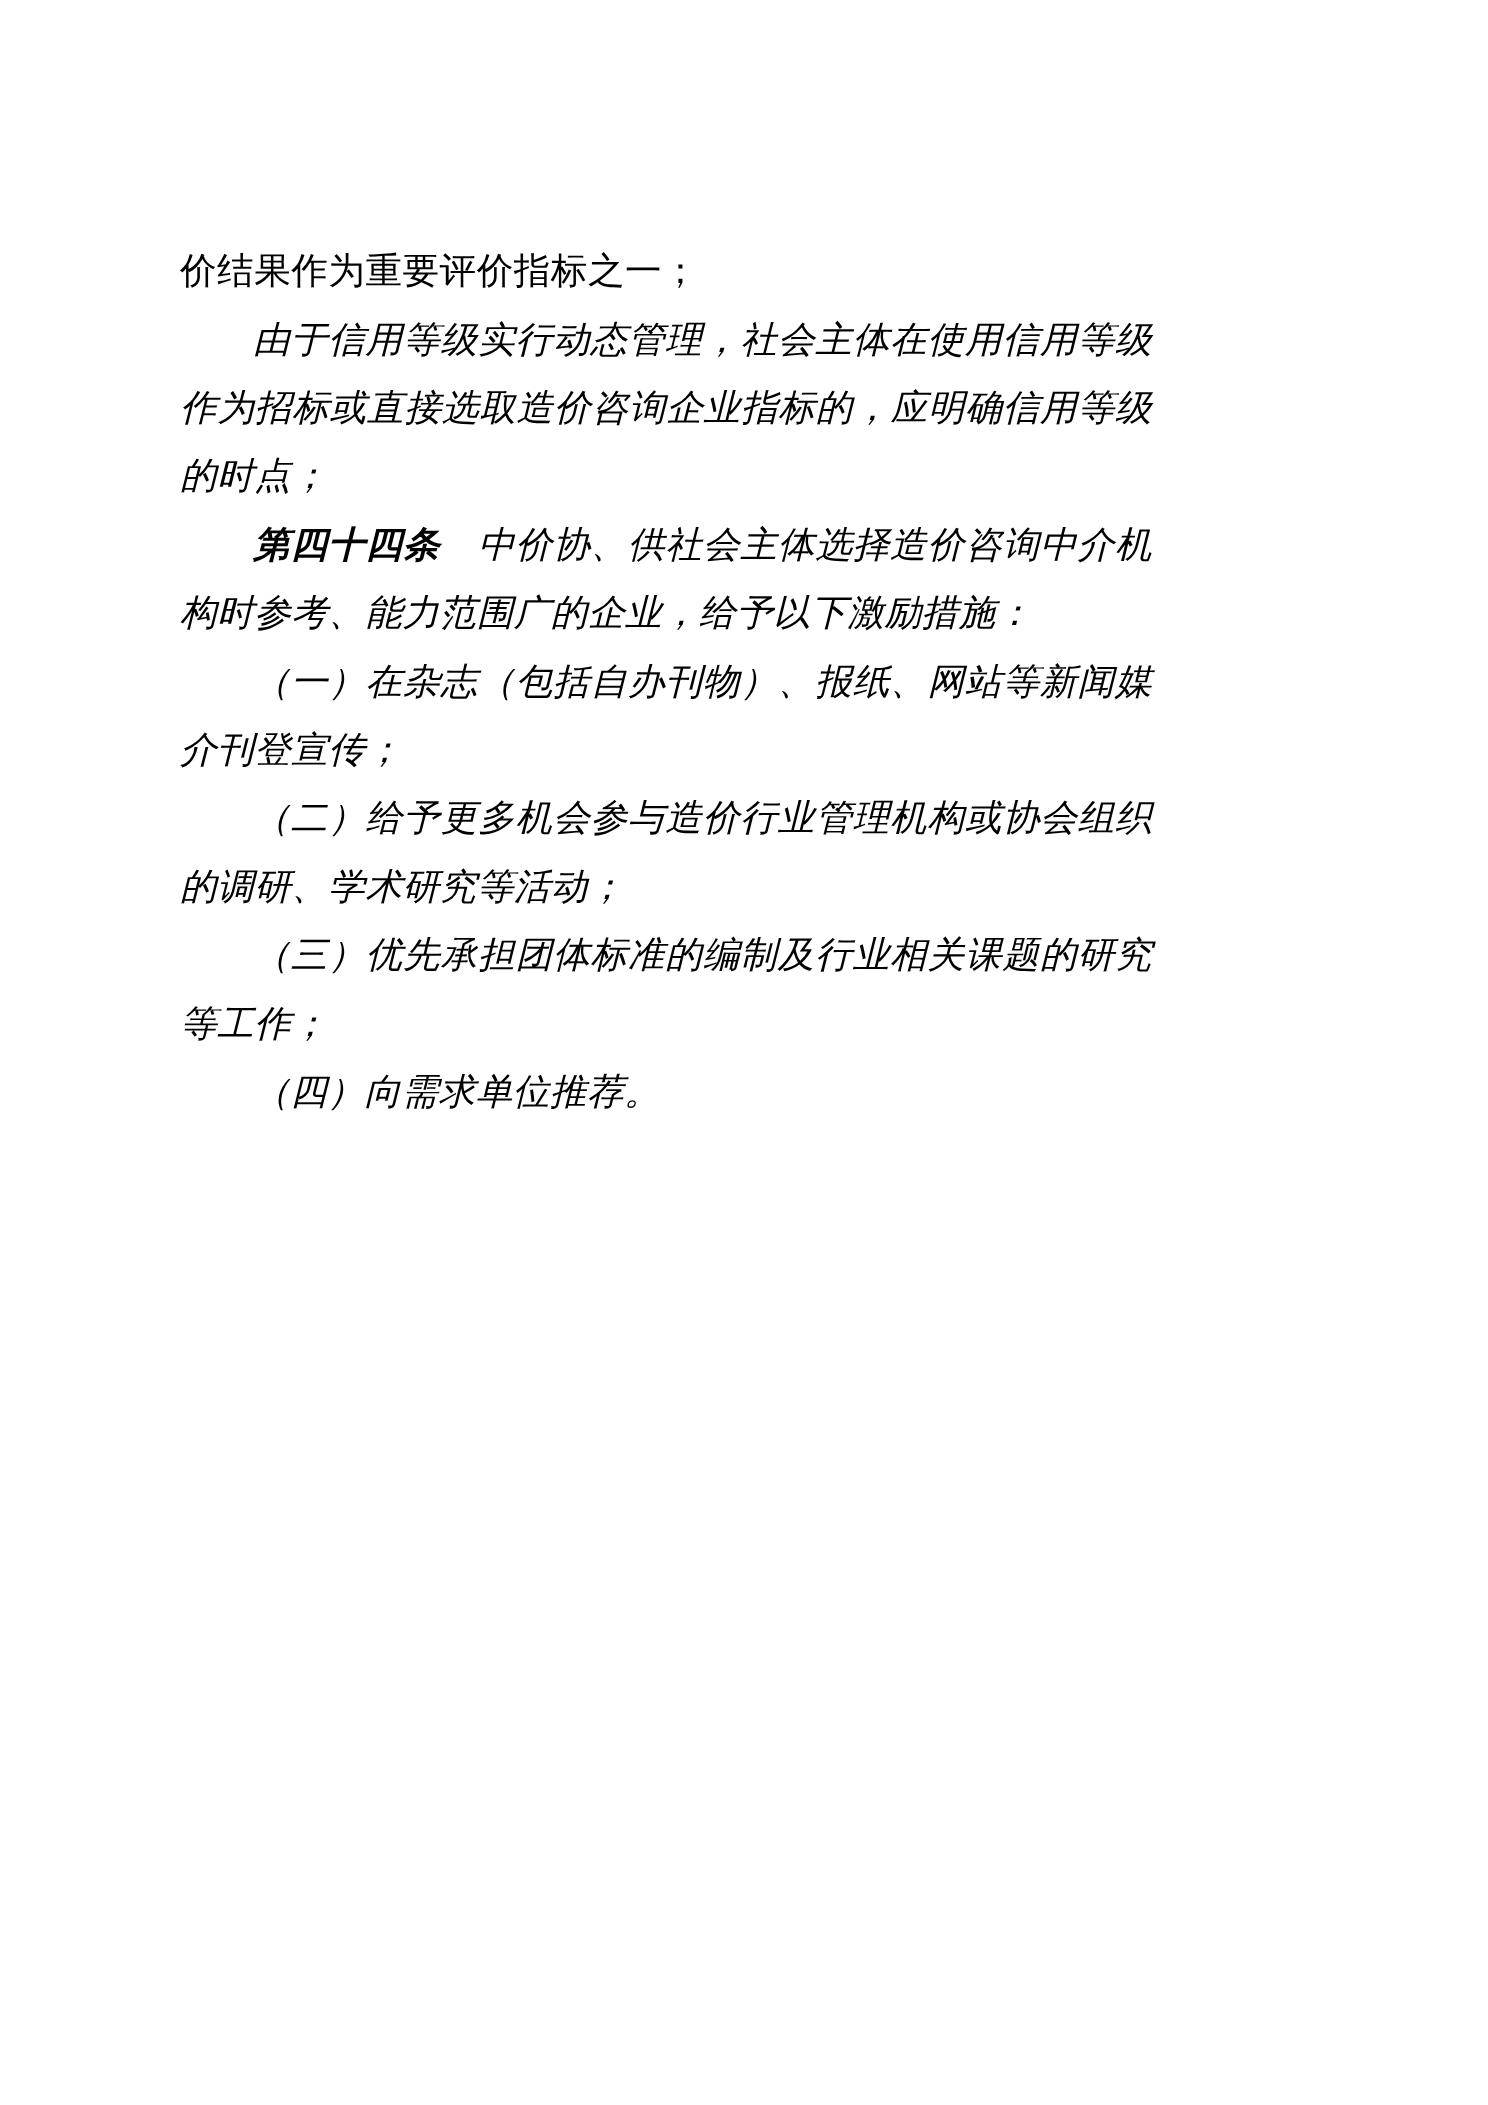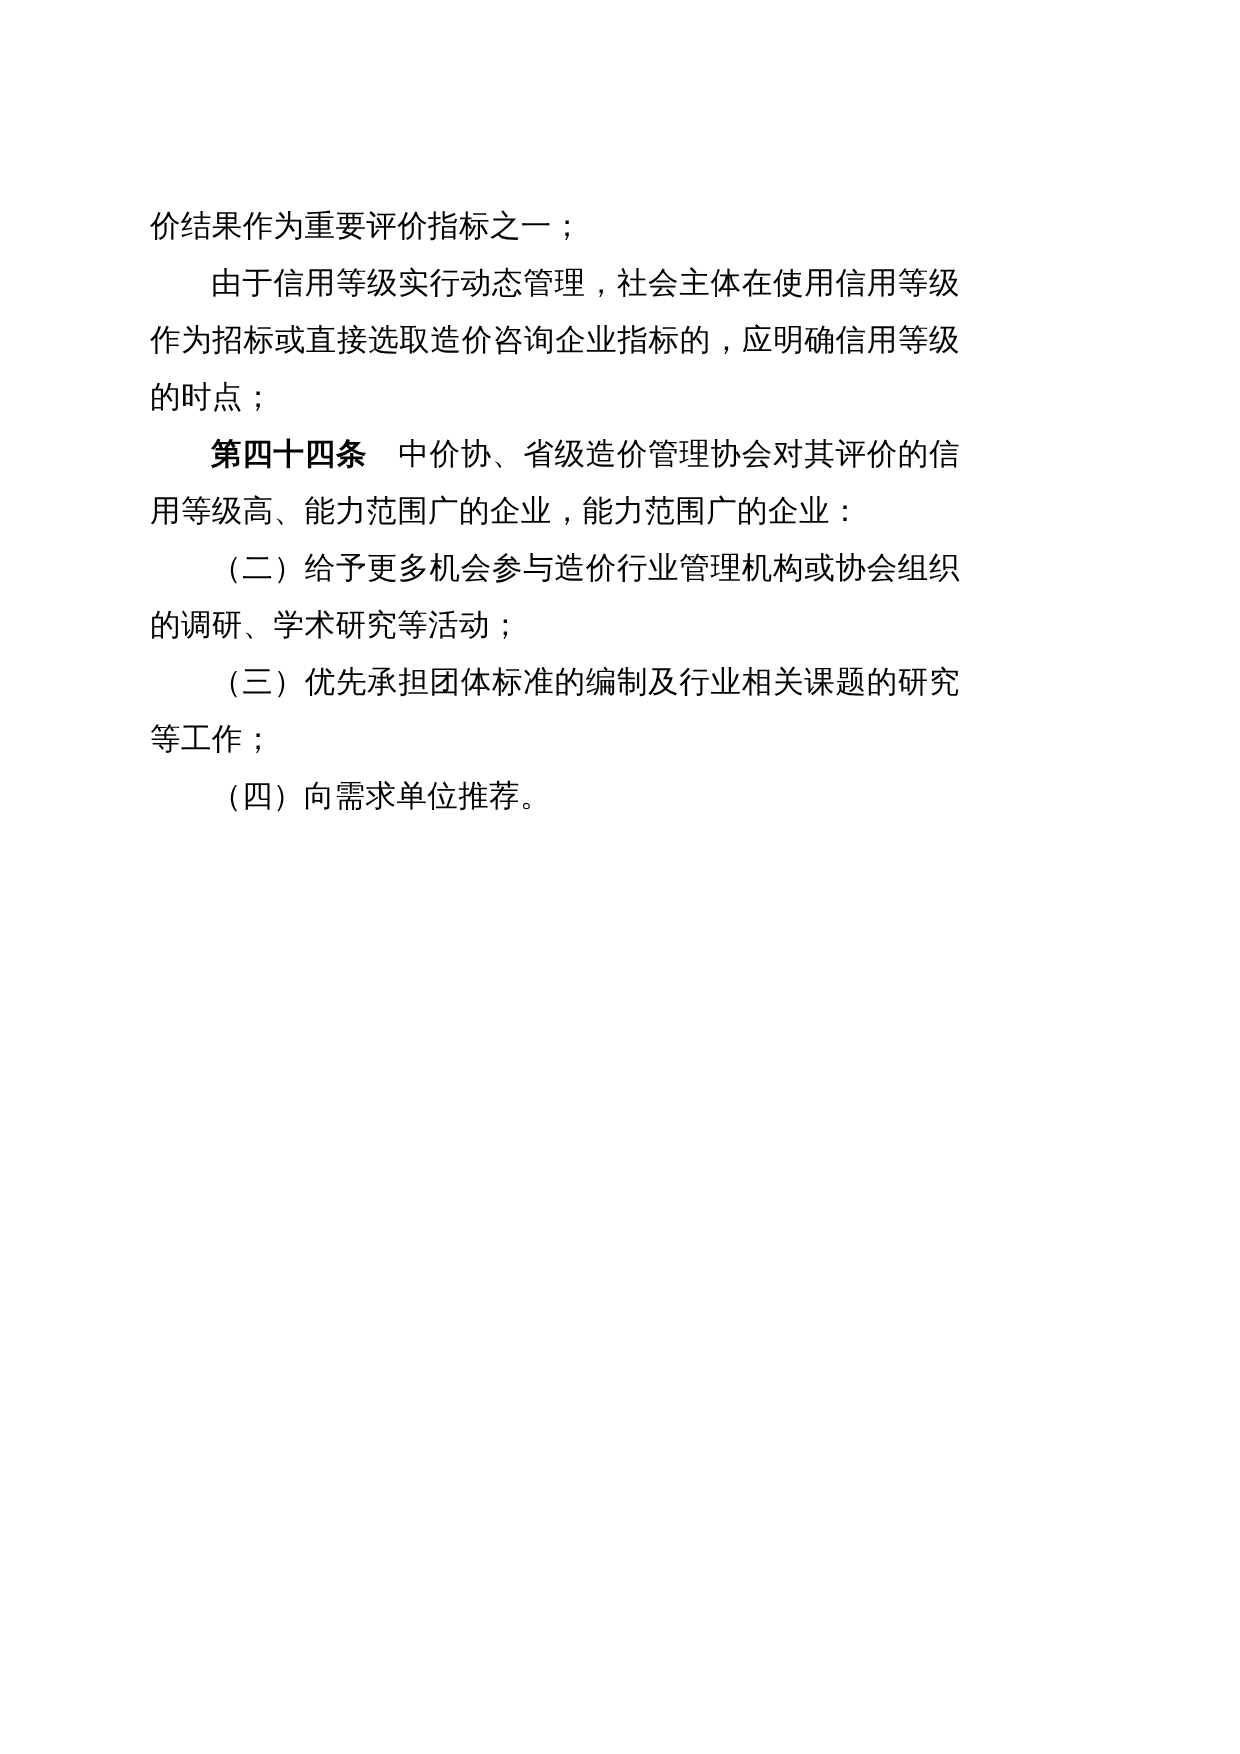--- a/index.html
+++ b/index.html
@@ -28,20 +28,21 @@
     font-size: 30.5px;
     line-height: 57px;
     letter-spacing: 0.4px;
     text-align: justify;
     text-justify: inter-ideograph;
     margin: 0;
     white-space: pre-wrap;
   }
   .indent {
     text-indent: 2em;
+    font-style: italic;
   }
   .bold-lead {
     font-weight: bold;
   }
   .chapter-heading {
     font-size: 30.5px;
     line-height: 57px;
     font-weight: bold;
     text-align: center;
     letter-spacing: 2px;
@@ -73,22 +74,23 @@
 
 <div class="page">
 
   <div class="content">
 
     <p class="para">价结果作为重要评价指标之一；</p>
 
     <p class="para indent">由于信用等级实行动态管理，社会主体在使用信用等级作为招标或直接选取造价咨询企业指标的，应明确信用等级的时点；</p>
 
 
-    <p class="para indent"><span class="bold-lead">第四十四条</span><span>　中价协、省级造价管理协会对其评价的信用等级高、能力范围广的企业，能力范围广的企业：</span></p>
+    <p class="para indent"><span class="bold-lead">第四十四条</span><span>　中价协、供社会主体选择造价咨询中介机构时参考、能力范围广的企业，给予以下激励措施：</span></p>
 
+    <p class="para indent">（一）在杂志（包括自办刊物）、报纸、网站等新闻媒介刊登宣传；</p>
 
     <p class="para indent">（二）给予更多机会参与造价行业管理机构或协会组织的调研、学术研究等活动；</p>
 
     <p class="para indent">（三）优先承担团体标准的编制及行业相关课题的研究等工作；</p>
 
     <p class="para indent">（四）向需求单位推荐。</p>
 
     <div class="gap-before-chapter"></div>
 
 

